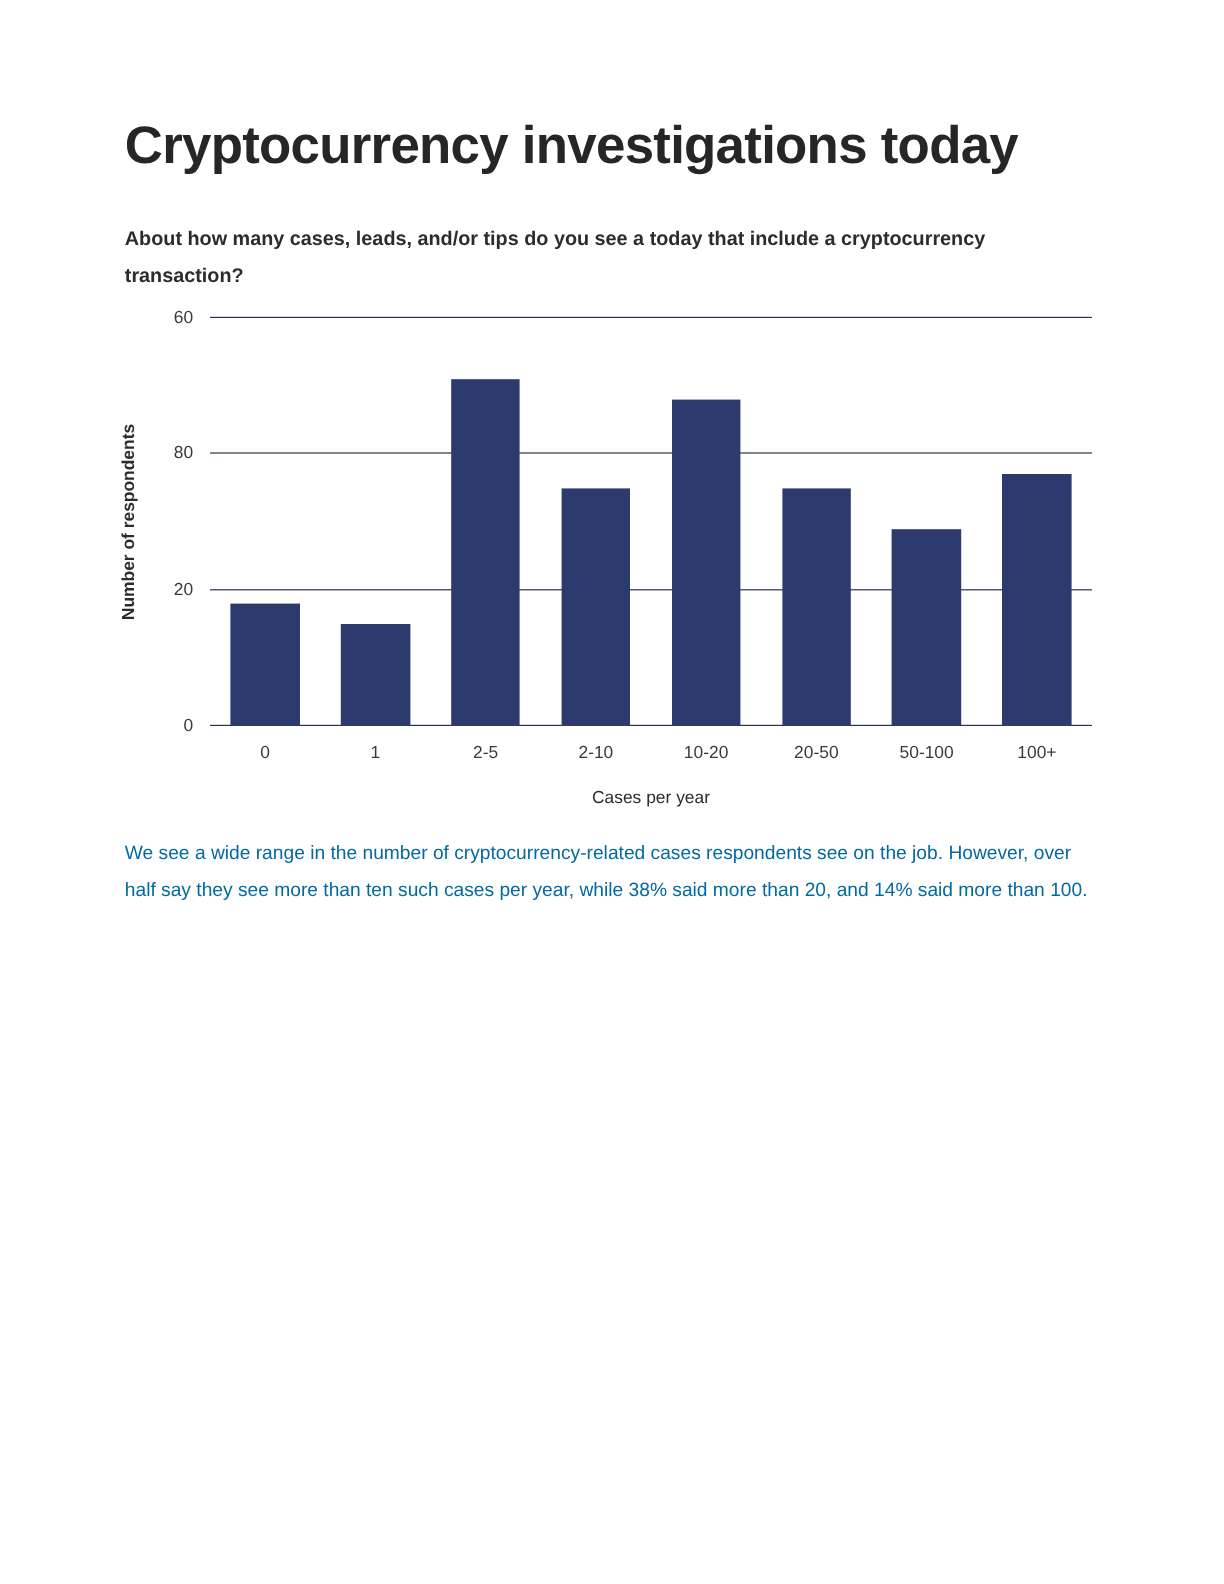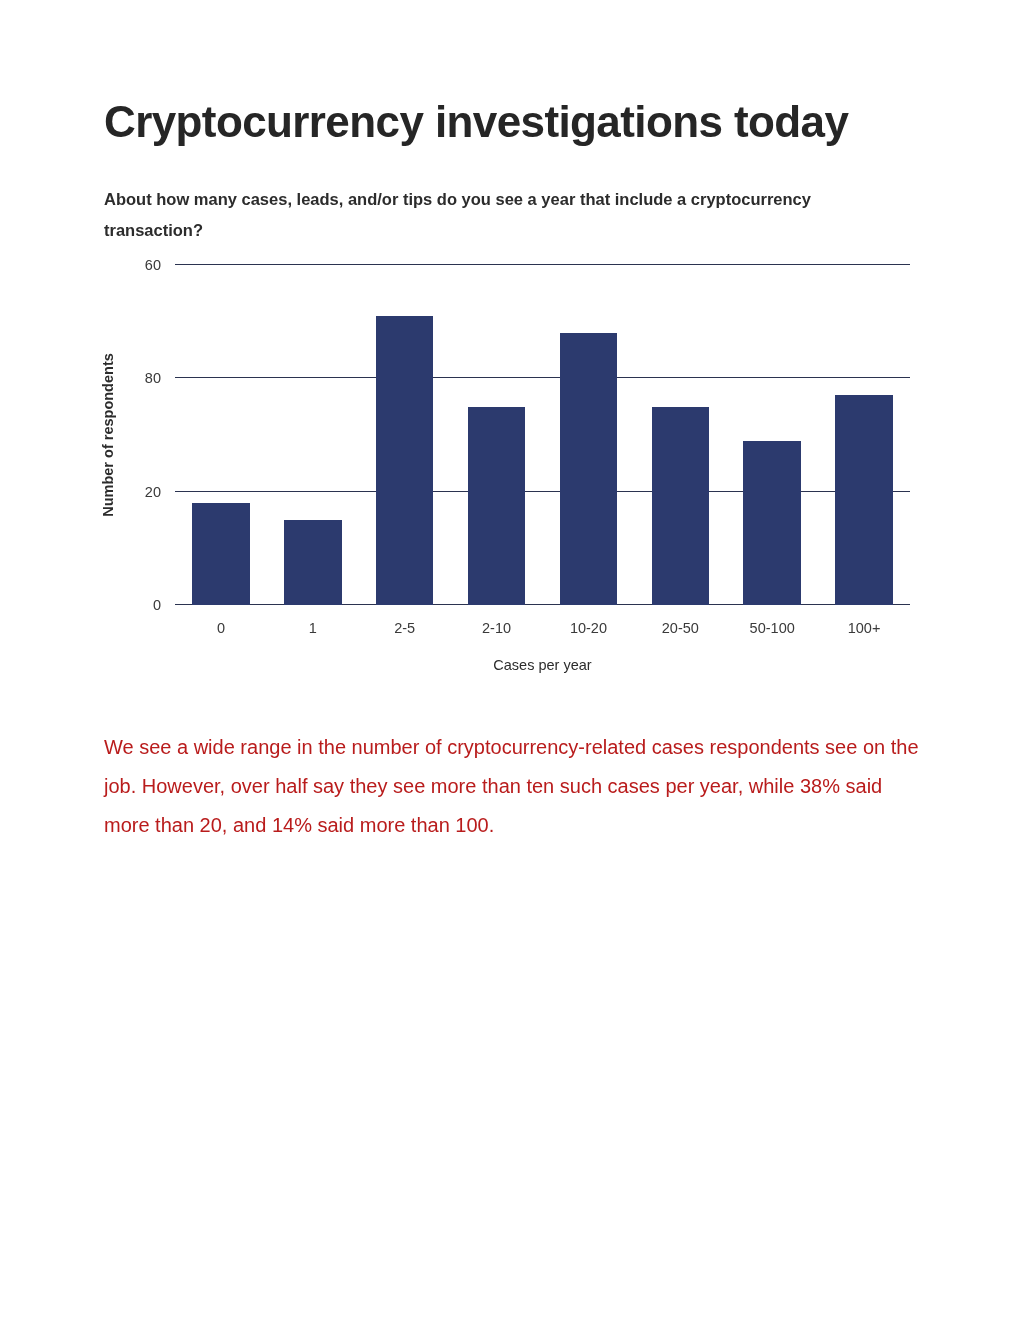--- a/index.html
+++ b/index.html
@@ -124,24 +124,24 @@
     font-size: 14.5px;
     font-weight: 700;
     color: #2c2c2c;
     white-space: nowrap;
   }
 
   
   .body-copy {
     position: absolute;
     left: 104px;
-    top: 728px;
+    top: 696px;
     width: 815px;
-    font-size: 20px;
-    color: #b91c1c;
+    font-size: 16px;
+    color: #0369a1;
     line-height: 1.95;
   }
 
   
   .footer {
     position: absolute;
     left: 104px;
     top: 1231px;
     width: 816px;
     display: flex;
@@ -155,21 +155,21 @@
     color: #8d8d8d;
   }
 </style>
 </head>
 <body>
 
 <div id="page">
 
   <div class="page-title">Cryptocurrency investigations today</div>
 
-  <div class="page-subtitle">About how many cases, leads, and/or tips do you see a year that include a cryptocurrency transaction?</div>
+  <div class="page-subtitle">About how many cases, leads, and/or tips do you see a today that include a cryptocurrency transaction?</div>
 
   <div class="chart-area">
 
     <div class="axis-y-title">Number of respondents</div>
 
     <div class="plot">
       <div id="gridlines">
           <div class="gridline" style="bottom: 0%;">
             <span class="ytick-label">0</span>
           </div>

